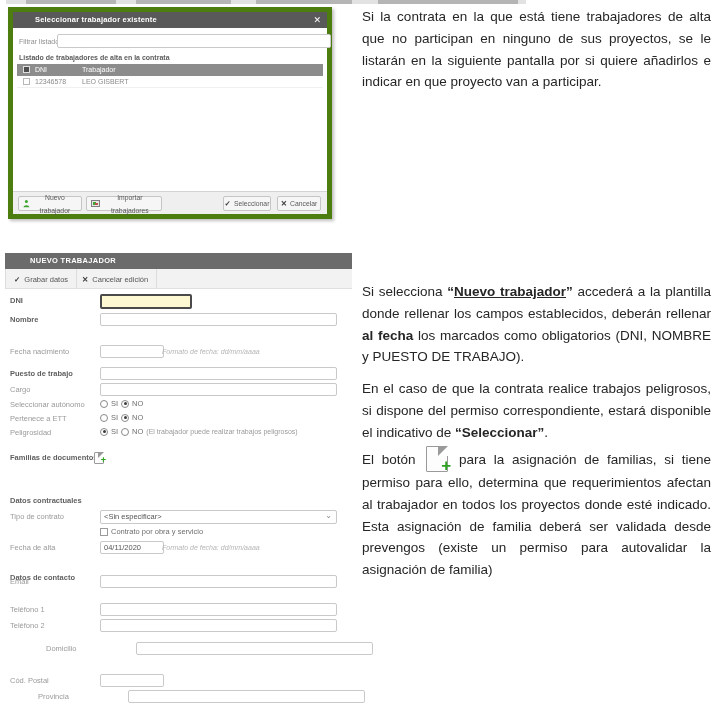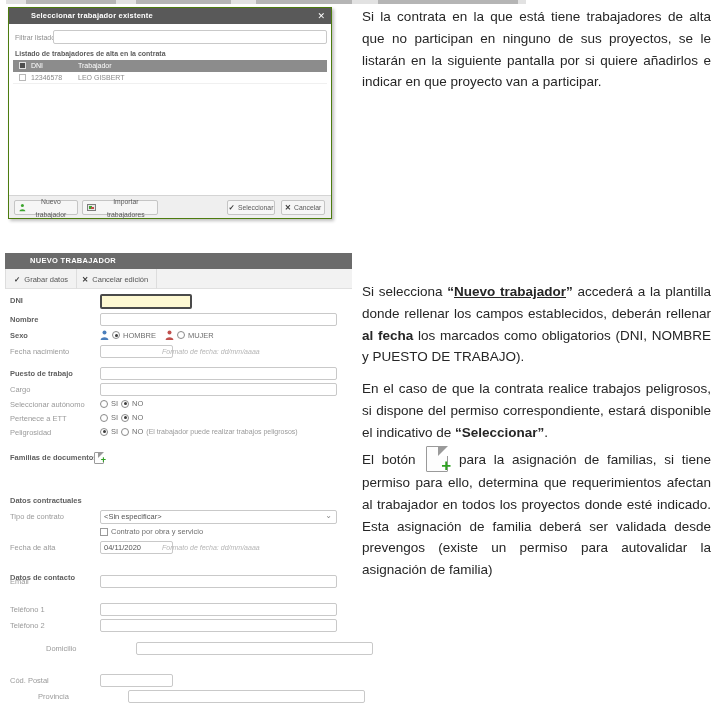--- a/index.html
+++ b/index.html
@@ -4,21 +4,21 @@
 <style>
   * { margin:0; padding:0; box-sizing:border-box; }
   html,body { width:713px; height:711px; background:#ffffff; font-family:"Liberation Sans", sans-serif; overflow:hidden; }
   .abs { position:absolute; }
 
   
   .top-sliver { left:6px; top:0; width:520px; height:4px; background:#e2e2e2; }
   .sliver-seg { position:absolute; top:0; height:4px; background:#b5b5b5; }
 
   
-  .dialog { left:8px; top:7px; width:324px; height:212px; background:#ffffff; border:1px solid #4d7c0f; box-shadow:2px 2px 3px rgba(0,0,0,.25);text-decoration:underline; }
+  .dialog { left:8px; top:7px; width:324px; height:212px; background:#ffffff; border:5px solid #4d7c0f; box-shadow:2px 2px 3px rgba(0,0,0,.25);text-decoration:underline; }
   .dlg-title { position:absolute; left:0; top:0; right:0; height:16px; background:#595959; color:#fff; font-size:7.5px; font-weight:bold; line-height:16px; padding-left:22px; letter-spacing:.2px; }
   .dlg-close { position:absolute; right:6px; top:0; height:16px; color:#fff; font-size:9px; line-height:16px; cursor:pointer; }
   .filter-label { position:absolute; left:6px; top:26px; font-size:7px; color:#8f8f8f; }
   .filter-input { position:absolute; left:44px; top:22px; width:274px; height:14px; border:1px solid #c9c9c9; border-radius:2px; font-size:7.5px; padding:0 3px; }
   .list-title { position:absolute; left:6px; top:42px; font-size:7px; font-weight:bold; color:#5c5c5c; }
   .thead { position:absolute; left:4px; top:52px; right:4px; height:12px; background:#8c8c8c; color:#ffffff; font-size:7px; line-height:12px; }
   .th-dni { position:absolute; left:18px; } .th-tra { position:absolute; left:65px; }
   .cb { display:inline-block; width:7px; height:7px; border:1px solid #cfcfcf; background:#fff; vertical-align:middle; }
   .cb.dark { background:#4e4e4e; border-color:#e0e0e0; }
   .thead .cb { position:absolute; left:6px; top:2px; }
@@ -41,21 +41,21 @@
   .form { left:5px; top:253px; width:347px; height:455px; background:#fff; }
   .form-title { position:absolute; left:0; top:0; width:347px; height:16px; background:#6b6b6b; color:#fff; font-size:7.5px; font-weight:bold; line-height:16px; padding-left:25px; letter-spacing:.3px; }
   .toolbar { position:absolute; left:0; top:16px; width:347px; height:20px; background:#f2f2f2; border-bottom:1px solid #e0e0e0; }
   .tb-btn { position:absolute; top:0; height:20px; display:flex; align-items:center; gap:4px; padding:0 8px; font-size:7.5px; color:#555; border-right:1px solid #dddddd; cursor:pointer; }
   .tb-btn:first-child { border-left:1px solid #dddddd; }
 
   .frow { position:absolute; left:0; height:14px; width:347px; }
   .flabel { position:absolute; left:5px; top:2px; font-size:7.5px; color:#9a9a9a; }
   .flabel.req { color:#5f5f5f; font-weight:bold; }
   .finput { position:absolute; left:95px; top:0; height:13px; border:1px solid #c9c9c9; border-radius:2px; font-size:7.5px; padding:0 3px; color:#555; background:#fff; }
-  .w-full { width:237px; } .w-sm { width:73px; }
+  .w-full { width:237px; } .w-sm { width:64px; }
   .dni-input { width:92px; height:15px; background:#fdf8d2; border:2px solid #4a4a4a; border-radius:2px; }
   .hint { position:absolute; left:157px; top:3px; font-size:7px; color:#b5b5b5; font-style:italic; }
   .note { font-size:7px; color:#9a9a9a; }
   .section-title { position:absolute; left:5px; font-size:7.5px; font-weight:bold; color:#5f5f5f; }
 
   .radio { display:inline-block; width:8px; height:8px; border:1px solid #8a8a8a; border-radius:50%; background:#fff; position:relative; vertical-align:middle; }
   .radio.sel::after { content:""; position:absolute; left:1.5px; top:1.5px; width:3px; height:3px; border-radius:50%; background:#3c3c3c; }
   .opt-lab { font-size:7.5px; color:#6e6e6e; vertical-align:middle; }
   .optgroup { position:absolute; left:95px; top:1px; display:flex; align-items:center; gap:3px; }
   .chk { display:inline-block; width:8px; height:8px; border:1px solid #9a9a9a; background:#fff; vertical-align:middle; }
@@ -149,37 +149,20 @@
   <div class="frow" style="top:41px;">
     <span class="flabel req">DNI</span>
     <input class="finput dni-input" value="" style="">
   </div>
 
   <div class="frow" style="top:60px;">
     <span class="flabel req">Nombre</span>
     <input class="finput w-full" style="">
   </div>
 
-  <div class="frow" style="top:76px;">
-    <span class="flabel req">Sexo</span>
-    <span class="optgroup">
-      <svg class="person" width="9" height="10" viewBox="0 0 8 9">
-          <circle cx="4" cy="2.2" r="1.8" fill="#4a7ebb"></circle>
-          <path d="M0.5 9 C0.5 5.8 7.5 5.8 7.5 9 Z" fill="#4a7ebb"></path>
-        </svg>
-      <span class="radio sel"></span>
-      <span class="opt-lab">HOMBRE</span>
-      <svg class="person" style="margin-left:6px;" width="9" height="10" viewBox="0 0 8 9">
-          <circle cx="4" cy="2.2" r="1.8" fill="#c0504d"></circle>
-          <path d="M0.5 9 C0.5 5.8 7.5 5.8 7.5 9 Z" fill="#c0504d"></path>
-        </svg>
-      <span class="radio"></span>
-      <span class="opt-lab">MUJER</span>
-    </span>
-  </div>
 
   <div class="frow" style="top:92px;">
     <span class="flabel">Fecha nacimiento</span>
     <input class="finput w-sm" style="">
     <span class="hint">Formato de fecha: dd/mm/aaaa</span>
   </div>
 
   <div class="frow" style="top:114px;">
     <span class="flabel req">Puesto de trabajo</span>
     <input class="finput w-full" style="">

